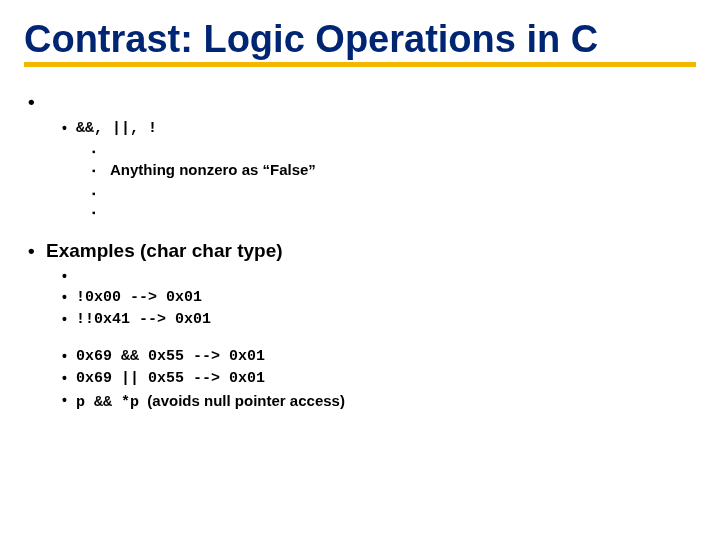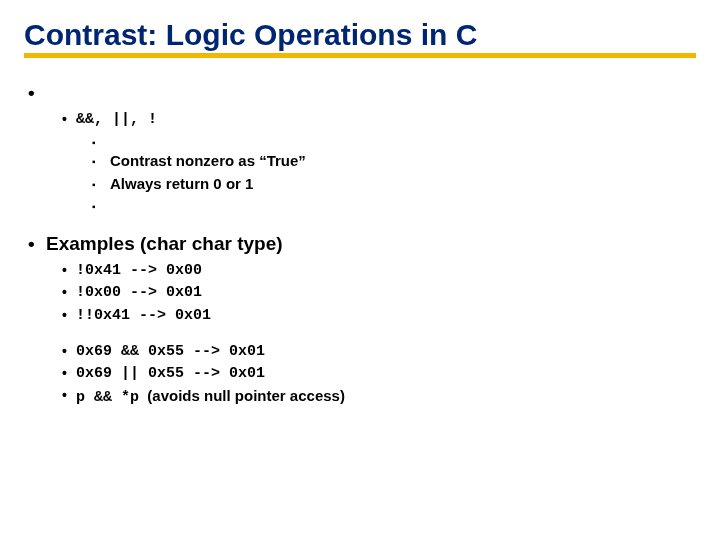--- a/index.html
+++ b/index.html
@@ -25,21 +25,21 @@
   .title-underline {
     position: absolute;
     left: 0;
     right: 0;
     bottom: 0;
     height: 5px;
     background: #f2b800; 
   }
   .title {
     position: relative;
-    font-size: 30px;
+    font-size: 38px;
     font-weight: bold;
     color: #002673; 
     z-index: 2;
     display: inline-block;
     padding-right: 6px;
   }
   .body {
     padding-top: 18px;
     padding-left: 4px;
   }
@@ -112,40 +112,38 @@
     <div class="row lvl2">
       <span class="bullet">•</span>
       <span class="mono">&amp;&amp;, ||, !</span>
     </div>
 
     <div class="row lvl3">
       <span class="bullet">▪</span>
     </div>
     <div class="row lvl3">
       <span class="bullet">▪</span>
-      <span>Contrast nonzero as “True”</span>
+      <span>Anything nonzero as “False”</span>
     </div>
     <div class="row lvl3">
       <span class="bullet">▪</span>
-      <span>Always return 0 or 1</span>
     </div>
     <div class="row lvl3">
       <span class="bullet">▪</span>
     </div>
 
     <div class="gap"></div>
 
     <div class="row lvl1">
       <span class="bullet">•</span>
       <span>Examples (char char type)</span>
     </div>
 
     <div class="row lvl2">
       <span class="bullet">•</span>
-      <span class="mono">!0x41  --&gt;  0x00</span>
     </div>
     <div class="row lvl2">
       <span class="bullet">•</span>
       <span class="mono">!0x00  --&gt;  0x01</span>
     </div>
     <div class="row lvl2">
       <span class="bullet">•</span>
       <span class="mono">!!0x41 --&gt;  0x01</span>
     </div>
 

